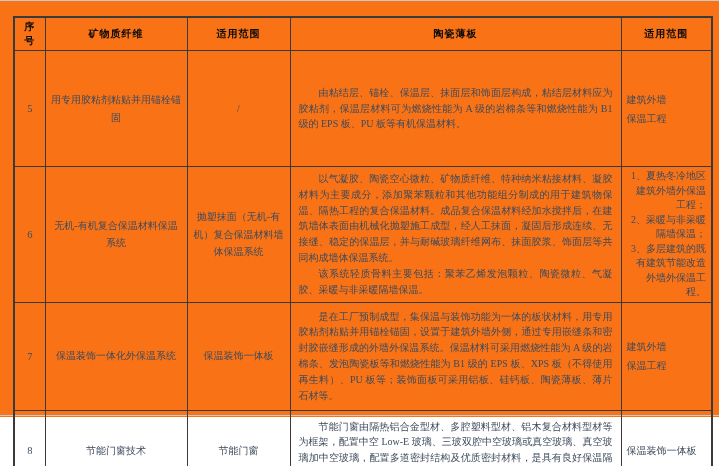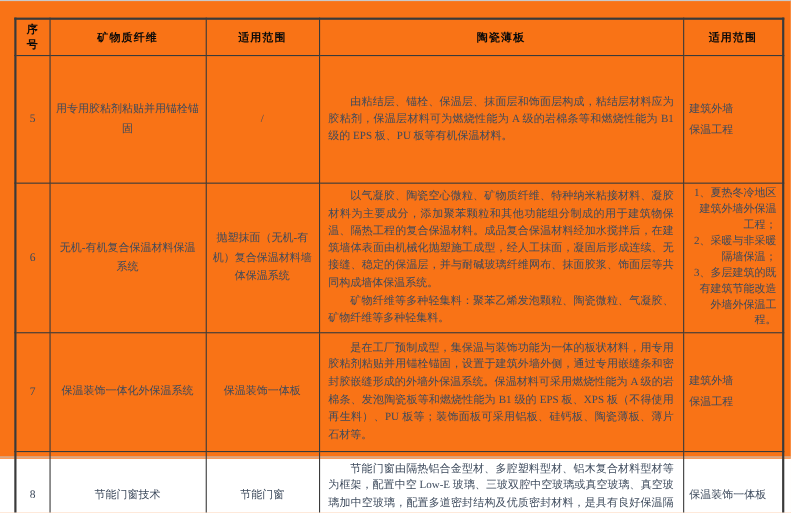--- a/index.html
+++ b/index.html
@@ -129,21 +129,21 @@
           <div>保温工程</div>
         </td>
       </tr>
 
       <tr class="row6">
         <td class="c-no">6</td>
         <td class="c-cat">无机-有机复合保温材料保温系统</td>
         <td class="c-name">抛塑抹面（无机-有机）复合保温材料墙体保温系统</td>
         <td class="c-desc">
           <p>以气凝胶、陶瓷空心微粒、矿物质纤维、特种纳米粘接材料、凝胶材料为主要成分，添加聚苯颗粒和其他功能组分制成的用于建筑物保温、隔热工程的复合保温材料。成品复合保温材料经加水搅拌后，在建筑墙体表面由机械化抛塑施工成型，经人工抹面，凝固后形成连续、无接缝、稳定的保温层，并与耐碱玻璃纤维网布、抹面胶浆、饰面层等共同构成墙体保温系统。</p>
-          <p>矿物纤维等多种轻集料：聚苯乙烯发泡颗粒、陶瓷微粒、气凝胶、矿物纤维等多种轻集料。</p>
+          <p>该系统轻质骨料主要包括：聚苯乙烯发泡颗粒、陶瓷微粒、气凝胶、采暖与非采暖隔墙保温。</p>
         </td>
         <td class="c-scope left">
           <div>1、夏热冬冷地区建筑外墙外保温工程；</div>
           <div>2、采暖与非采暖隔墙保温；</div>
           <div>3、多层建筑的既有建筑节能改造外墙外保温工程。</div>
         </td>
       </tr>
 
       <tr class="row7">
         <td class="c-no">7</td>

